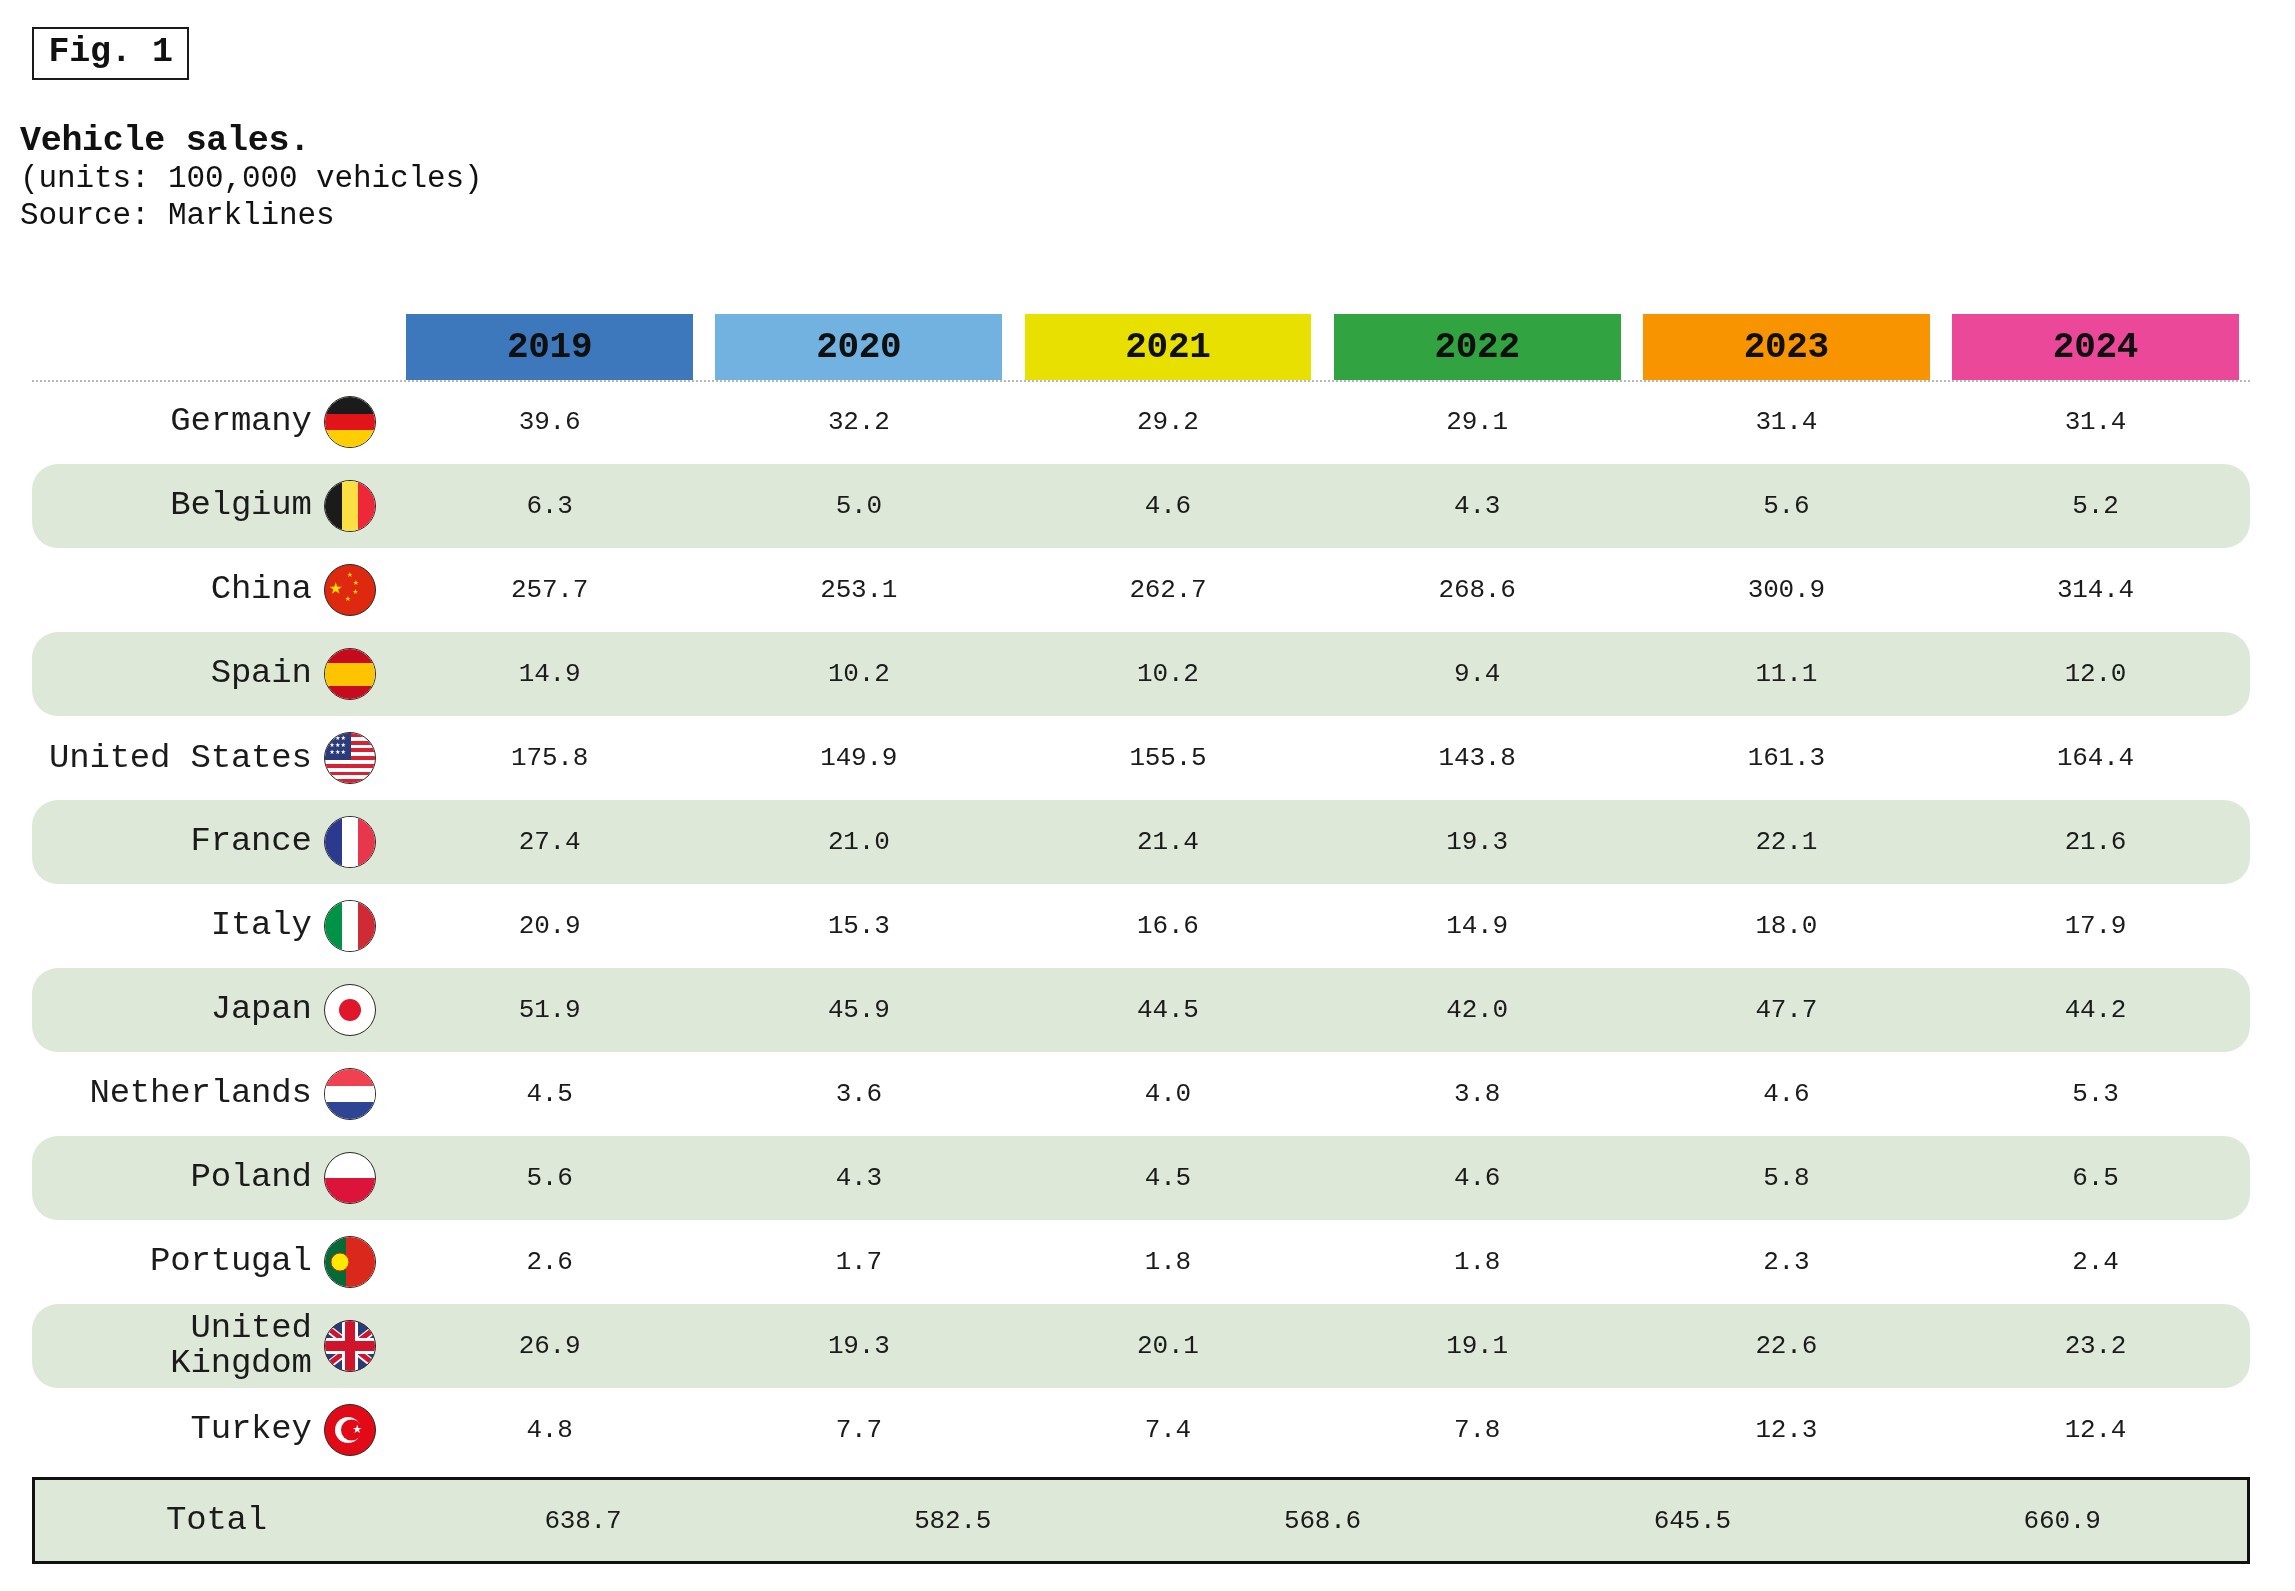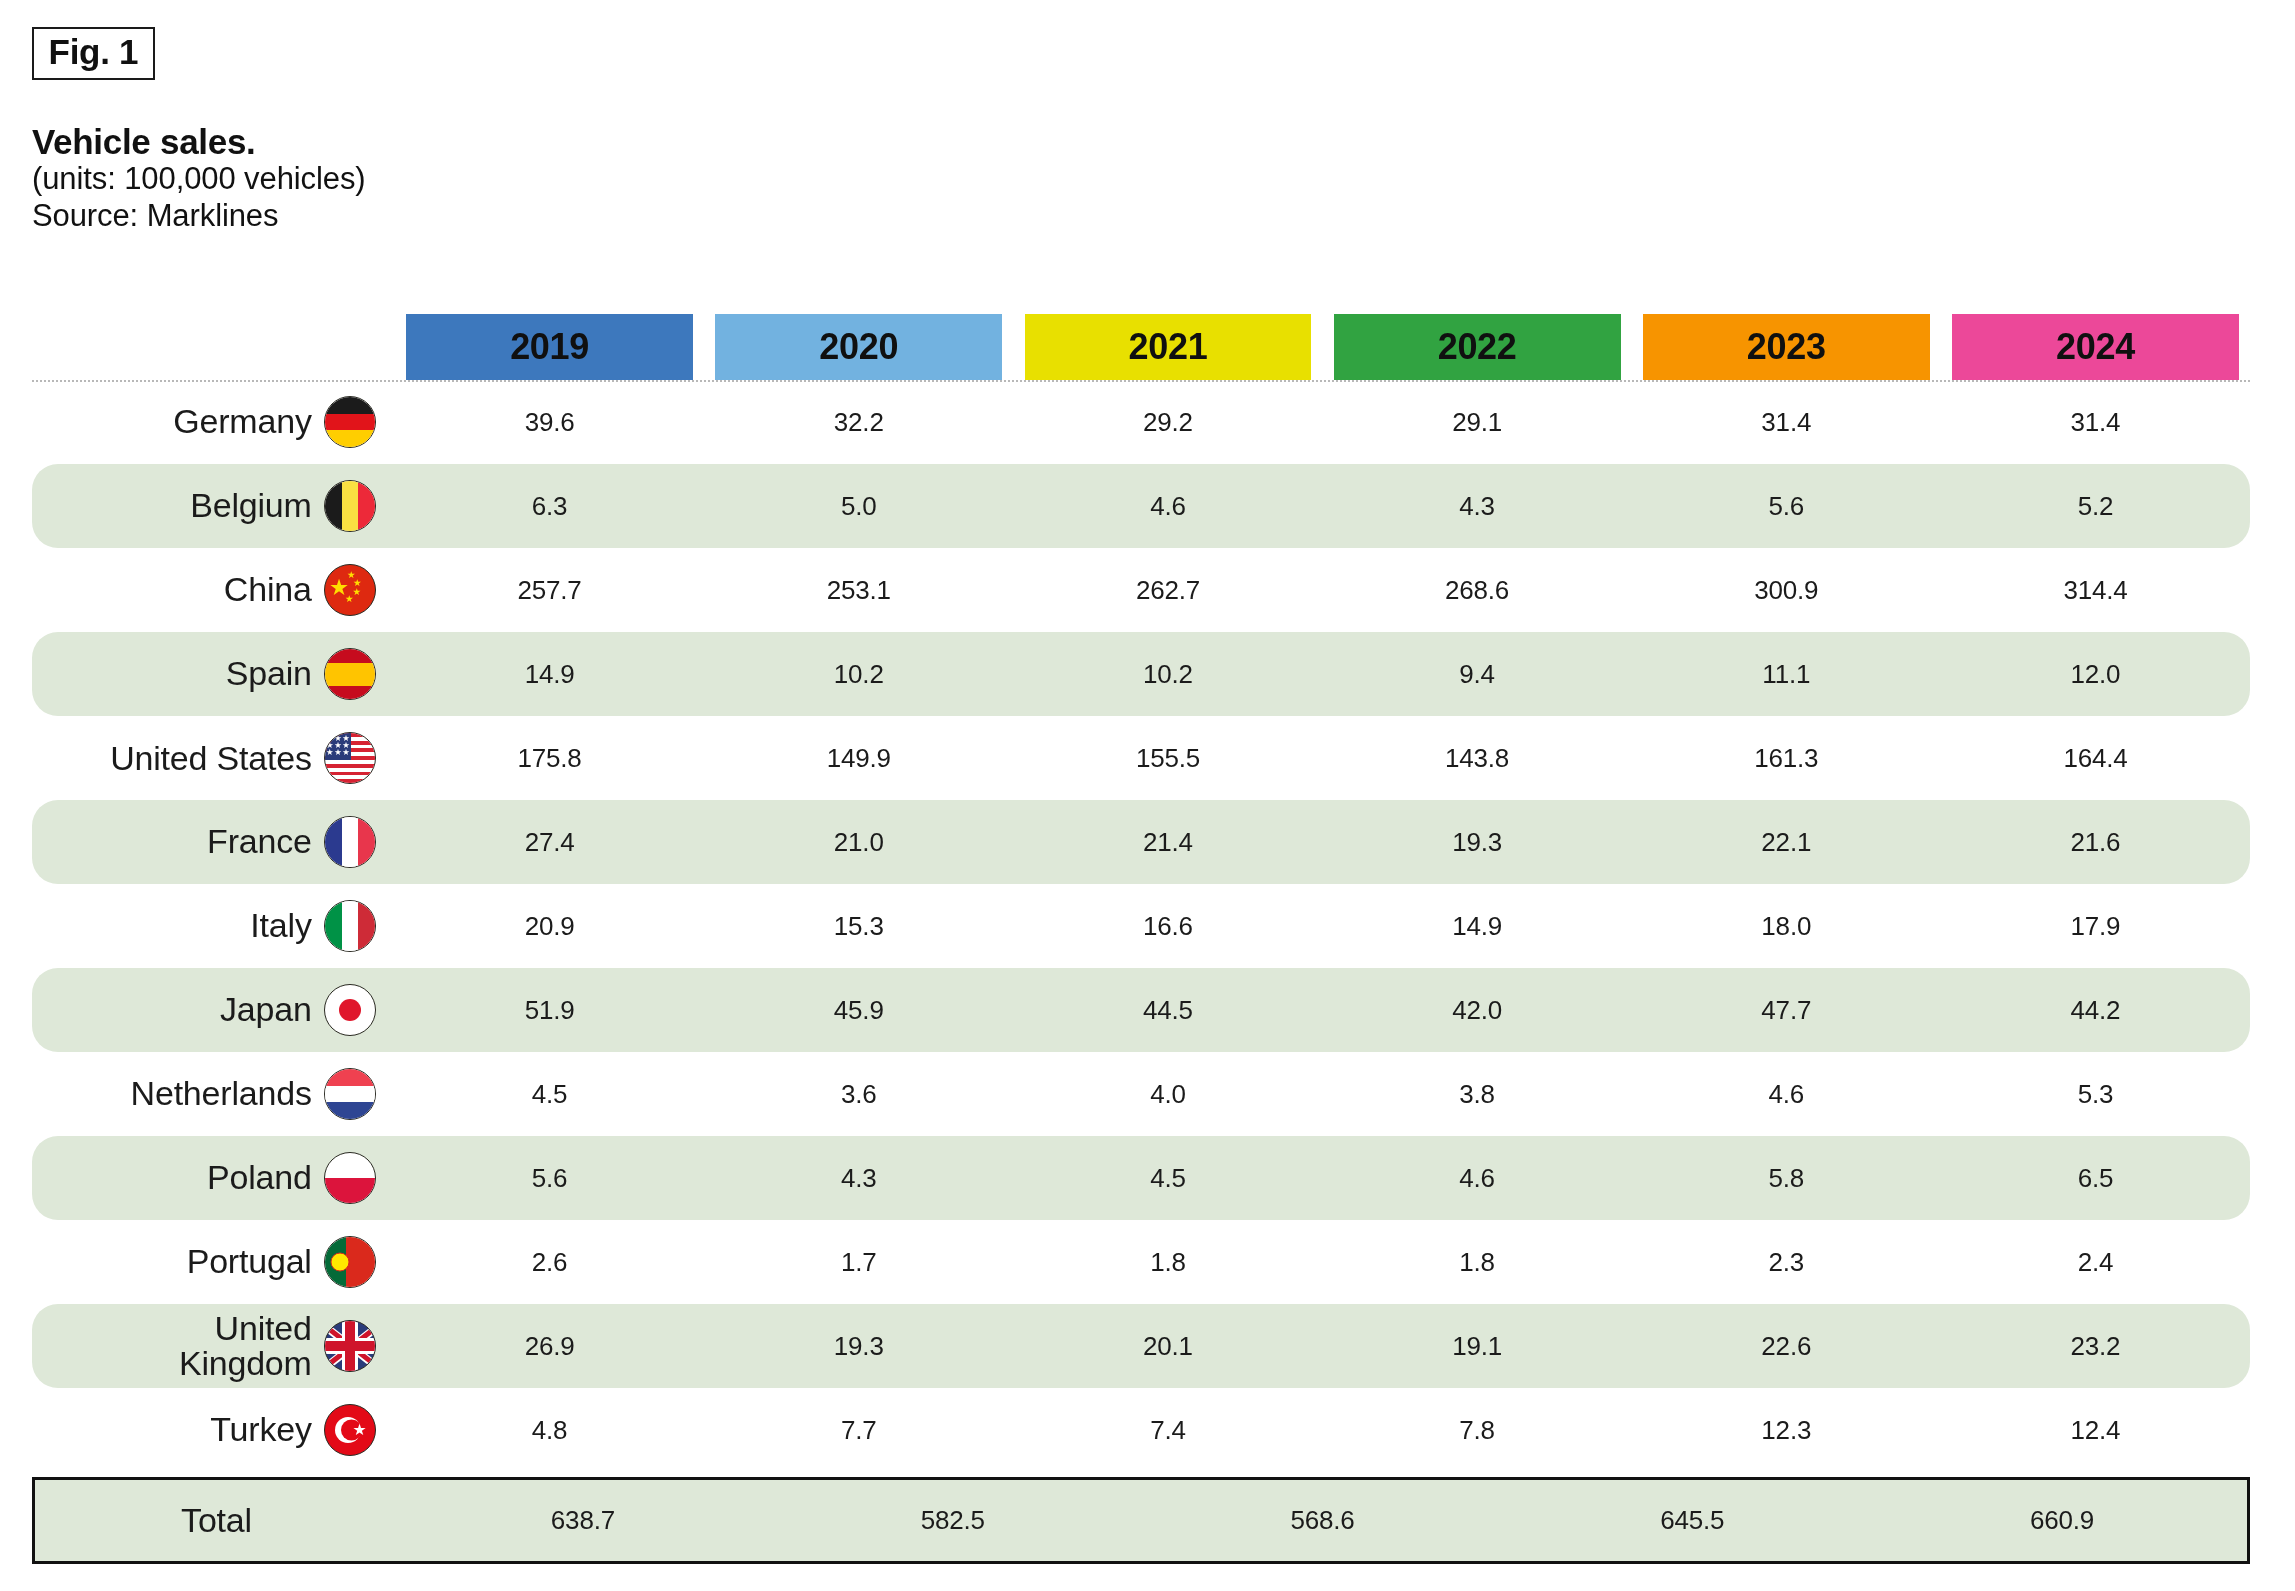--- a/index.html
+++ b/index.html
@@ -8,40 +8,41 @@
     height: 1592px;
     background: #ffffff;
     font-family: "Liberation Sans", sans-serif;
     overflow: hidden;
   }
   .page {
     position: relative;
     width: 2295px;
     height: 1592px;
     background: #fff;
+    font-family: Liberation Mono, monospace;
   }
 
   
   .fig-tag {
     position: absolute;
     left: 32px;
     top: 27px;
     border: 2.8px solid #1a1a1a;
     padding: 4.5px 14.6px 7.8px 14.6px;
     font-size: 35px;
     font-weight: 700;
     letter-spacing: -0.3px;
     color: #111;
     line-height: 1.05;
   }
 
   
   .title-block {
     position: absolute;
-    left: 32px;
+    left: 20px;
     top: 122px;
     color: #111;
   }
   .title-main {
     font-size: 35px;
     font-weight: 700;
     line-height: 1.12;
     letter-spacing: -0.3px;
   }
   .title-sub {

